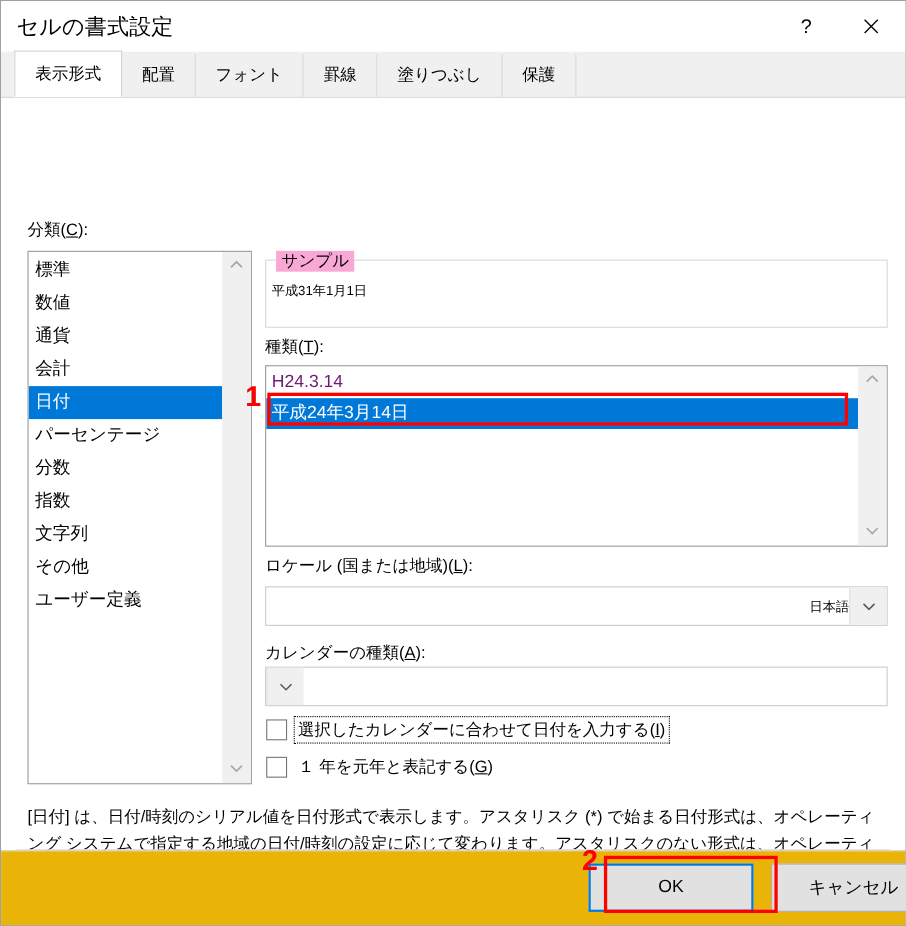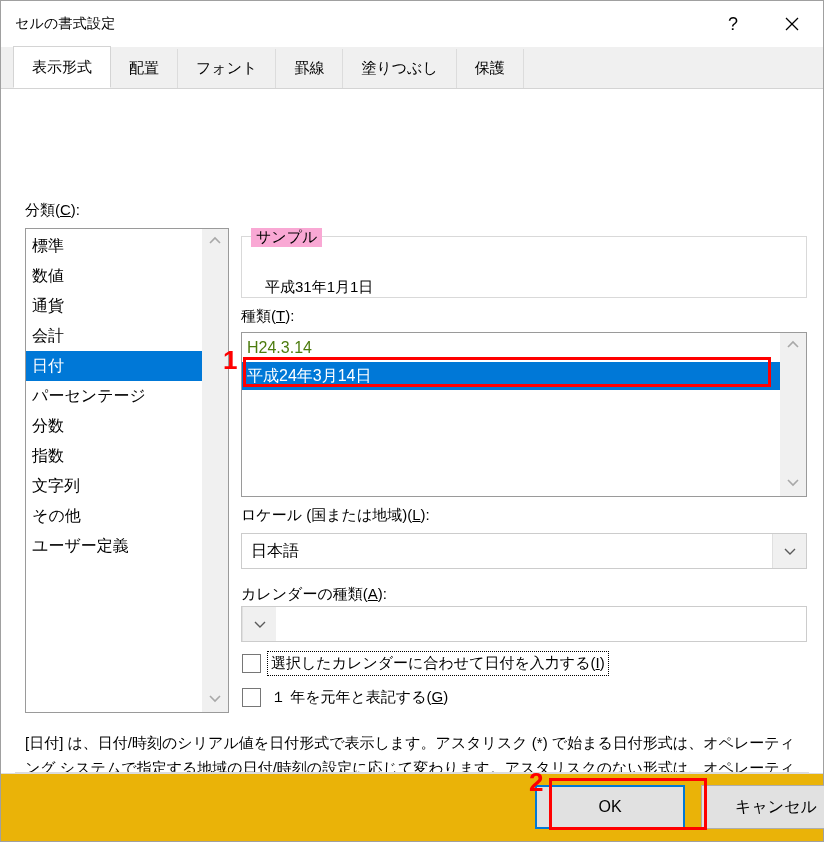--- a/index.html
+++ b/index.html
@@ -25,21 +25,21 @@
   #titlebar {
     height: 46px;
     flex: none;
     background: #ffffff;
     display: flex;
     align-items: center;
     position: relative;
   }
   #titlebar .title {
     margin-left: 14px;
-    font-size: 14px;
+    font-size: 20px;
     color: #000000;
     letter-spacing: .2px;
   }
   #titlebar .caption-btns {
     margin-left: auto;
     display: flex;
     height: 100%;
   }
   .capbtn {
     width: 56px;
@@ -154,66 +154,66 @@
   #sample-legend {
     position: absolute;
     left: 250px; top: 139px;
     background: #f9a8d4;
     padding: 0 5px;
     font-size: 15px;
     color: #000;
   }
   #sample-value {
     position: absolute;
-    left: 264px; top: 167px;
-    font-size: 15px;
-    color: #000;
-    margin-top: 22px;
+    left: 246px; top: 167px;
+    font-size: 12px;
+    color: #000;
   }
 
   
   #type-label { position: absolute; left: 240px; top: 219px; }
   #type-box {
     position: absolute;
     left: 240px; top: 243px;
     width: 566px; height: 165px;
     border: 1px solid #9a9a9a;
     background: #ffffff;
     display: flex;
     overflow: hidden;
   }
   #type-items { flex: 1 1 auto; padding-top: 1px; }
   .type-item {
     height: 28px;
     line-height: 28px;
     padding-left: 5px;
     font-size: 16px;
-    color: #4d7c0f;
+    color: #701a75;
     white-space: nowrap;
   }
   .type-item.selected {
     background: #0078d7;
     color: #ffffff;
   }
 
   
   .combo-label { position: absolute; }
   .combo {
     position: absolute;
     width: 566px; height: 36px;
     border: 1px solid #cccccc;
     background: #ffffff;
     display: flex;
     align-items: center;
   }
   .combo .val {
     flex: 1 1 auto;
     padding-left: 9px;
-    font-size: 16px;
-    color: #000;
+    font-size: 12px;
+    color: #000;
+    text-align: right;
   }
   .combo .drop {
     width: 34px; height: 34px;
     flex: none;
     background: #f0f0f0;
     border-left: 1px solid #e0e0e0;
     display: flex;
     align-items: center;
     justify-content: center;
   }

